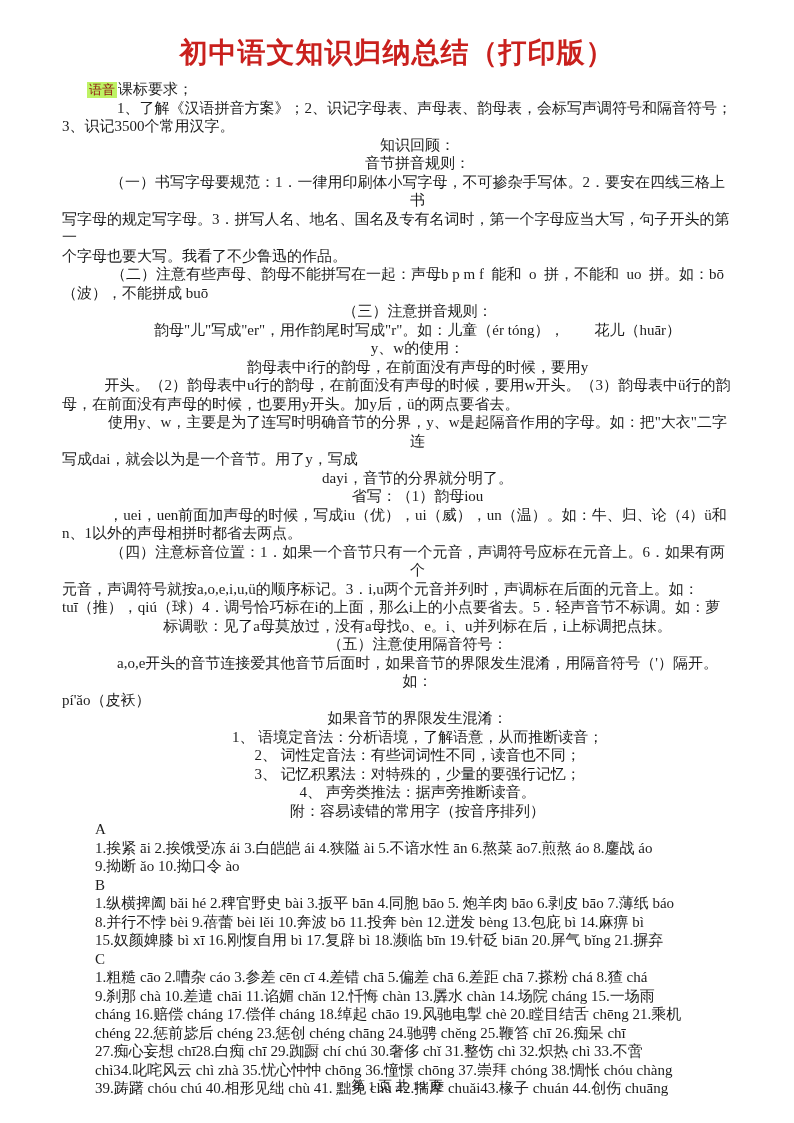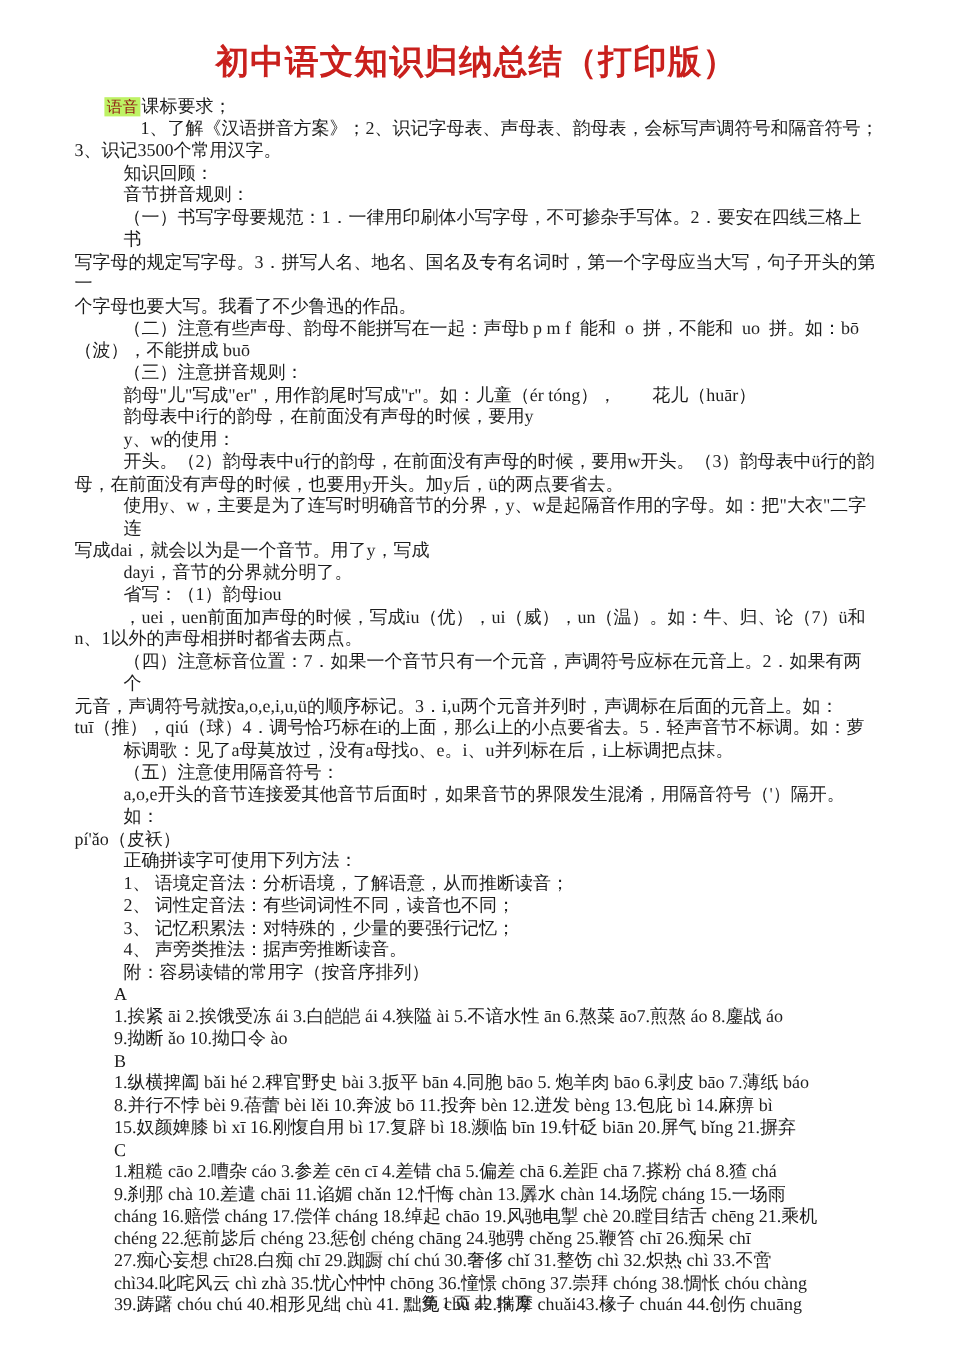--- a/index.html
+++ b/index.html
@@ -28,21 +28,21 @@
   }
   .body-lines{width:100%;}
   .line{
     font-size:15px;
     line-height:18.5px;
     white-space:pre-wrap;
     word-break:break-all;
   }
   .ind-0{padding-left:0;}
   .ind-a{padding-left:25px;}
-  .ind-b{padding-left:41px;}
+  .ind-b{padding-left:41px;text-align:center;}
   .ind-c{padding-left:55px;}
   .ind-d{padding-left:33px;}
   .badge{
     display:inline-block;
     background:#bef264;
     color:#8f1511;
     font-size:13px;
     line-height:16px;
     padding:0 2px;
     margin-right:1px;
@@ -69,38 +69,38 @@
       <div class="line ind-0">3、识记3500个常用汉字。</div>
       <div class="line ind-b">知识回顾：</div>
       <div class="line ind-b">音节拼音规则：</div>
       <div class="line ind-b">（一）书写字母要规范：1．一律用印刷体小写字母，不可掺杂手写体。2．要安在四线三格上书</div>
       <div class="line ind-0">写字母的规定写字母。3．拼写人名、地名、国名及专有名词时，第一个字母应当大写，句子开头的第一</div>
       <div class="line ind-0">个字母也要大写。我看了不少鲁迅的作品。</div>
       <div class="line ind-b">（二）注意有些声母、韵母不能拼写在一起：声母b p m f  能和  o  拼，不能和  uo  拼。如：bō</div>
       <div class="line ind-0">（波），不能拼成 buō</div>
       <div class="line ind-b">（三）注意拼音规则：</div>
       <div class="line ind-b">韵母"儿"写成"er"，用作韵尾时写成"r"。如：儿童（ér tóng），        花儿（huār）</div>
+      <div class="line ind-b">y、w的使用：</div>
       <div class="line ind-b">韵母表中i行的韵母，在前面没有声母的时候，要用y</div>
-      <div class="line ind-b">y、w的使用：</div>
       <div class="line ind-b">开头。（2）韵母表中u行的韵母，在前面没有声母的时候，要用w开头。（3）韵母表中ü行的韵</div>
       <div class="line ind-0">母，在前面没有声母的时候，也要用y开头。加y后，ü的两点要省去。</div>
       <div class="line ind-b">使用y、w，主要是为了连写时明确音节的分界，y、w是起隔音作用的字母。如：把"大衣"二字连</div>
       <div class="line ind-0">写成dai，就会以为是一个音节。用了y，写成</div>
       <div class="line ind-b">dayi，音节的分界就分明了。</div>
       <div class="line ind-b">省写：（1）韵母iou</div>
-      <div class="line ind-b">，uei，uen前面加声母的时候，写成iu（优），ui（威），un（温）。如：牛、归、论（7）ü和</div>
+      <div class="line ind-b">，uei，uen前面加声母的时候，写成iu（优），ui（威），un（温）。如：牛、归、论（4）ü和</div>
       <div class="line ind-0">n、1以外的声母相拼时都省去两点。</div>
-      <div class="line ind-b">（四）注意标音位置：7．如果一个音节只有一个元音，声调符号应标在元音上。2．如果有两个</div>
+      <div class="line ind-b">（四）注意标音位置：1．如果一个音节只有一个元音，声调符号应标在元音上。6．如果有两个</div>
       <div class="line ind-0">元音，声调符号就按a,o,e,i,u,ü的顺序标记。3．i,u两个元音并列时，声调标在后面的元音上。如：</div>
       <div class="line ind-0">tuī（推），qiú（球）4．调号恰巧标在i的上面，那么i上的小点要省去。5．轻声音节不标调。如：萝</div>
       <div class="line ind-b">标调歌：见了a母莫放过，没有a母找o、e。i、u并列标在后，i上标调把点抹。</div>
       <div class="line ind-b">（五）注意使用隔音符号：</div>
       <div class="line ind-b">a,o,e开头的音节连接爱其他音节后面时，如果音节的界限发生混淆，用隔音符号（'）隔开。如：</div>
       <div class="line ind-0">pí'ǎo（皮袄）</div>
-      <div class="line ind-b">正确拼读字可使用下列方法：</div>
+      <div class="line ind-b">如果音节的界限发生混淆：</div>
       <div class="line ind-b">1、 语境定音法：分析语境，了解语意，从而推断读音；</div>
       <div class="line ind-b">2、 词性定音法：有些词词性不同，读音也不同；</div>
       <div class="line ind-b">3、 记忆积累法：对特殊的，少量的要强行记忆；</div>
       <div class="line ind-b">4、 声旁类推法：据声旁推断读音。</div>
       <div class="line ind-b">附：容易读错的常用字（按音序排列）</div>
       <div class="line ind-d">A</div>
       <div class="line ind-d">1.挨紧 āi 2.挨饿受冻 ái 3.白皑皑 ái 4.狭隘 ài 5.不谙水性 ān 6.熬菜 āo7.煎熬 áo 8.鏖战 áo</div>
       <div class="line ind-d">9.拗断 ǎo 10.拗口令 ào</div>
       <div class="line ind-d">B</div>
       <div class="line ind-d">1.纵横捭阖 bǎi hé 2.稗官野史 bài 3.扳平 bān 4.同胞 bāo 5. 炮羊肉 bāo 6.剥皮 bāo 7.薄纸 báo</div>

